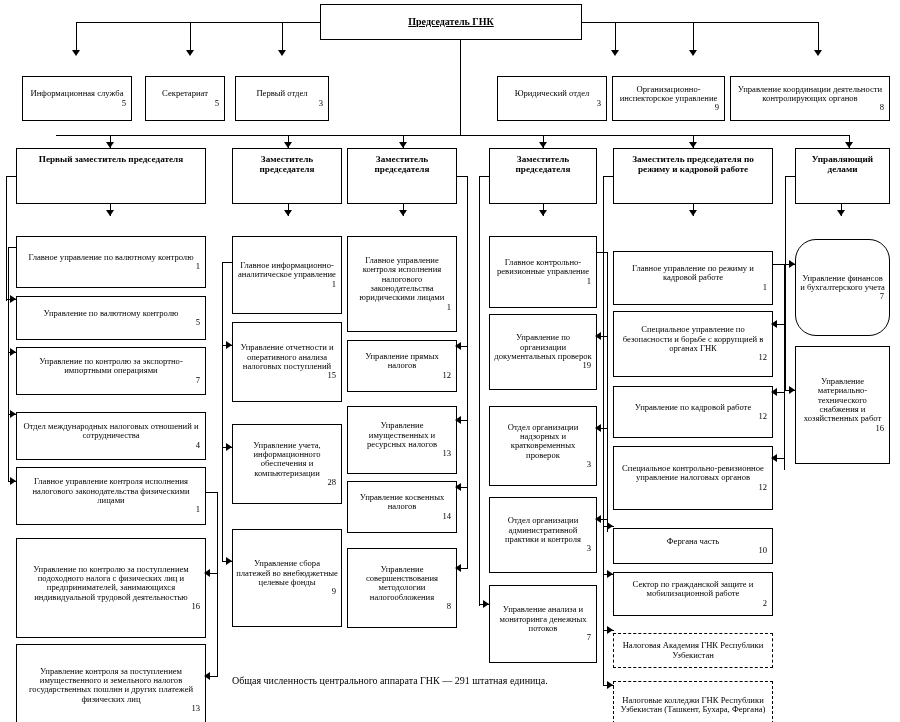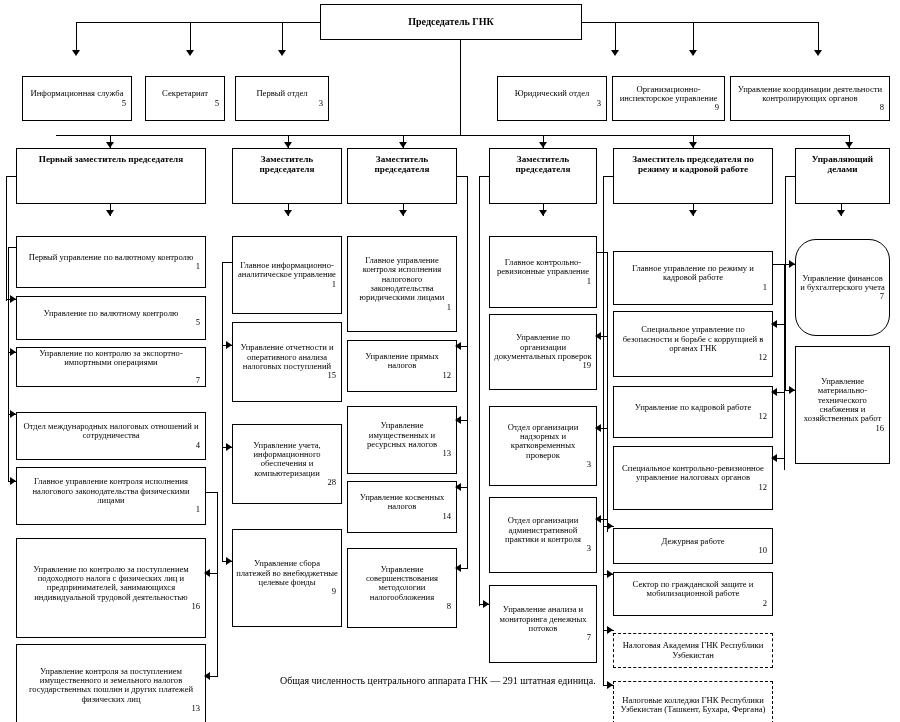--- a/index.html
+++ b/index.html
@@ -8,35 +8,35 @@
 
   .box{position:absolute;border:1px solid #000;background:#fff;box-sizing:border-box;
        display:flex;flex-direction:column;justify-content:center;align-items:center;
        text-align:center;line-height:1.08;padding:1px 3px;}
   .box .t{display:block;width:100%;}
   .box .n{display:block;width:100%;text-align:right;padding-right:4px;}
   .bold{font-weight:bold;}
   .dashed{border:1px dashed #000;}
   .f9{font-size:9.2px;}
   .f85{font-size:8.6px;margin-top:20px;}
-  .f10{font-size:10px;}
+  .f10{font-size:10px;text-decoration:underline;}
   .topbox{justify-content:flex-start;padding-top:4px;}
 
   
   .ln{position:absolute;background:#000;}
   .h{height:1px;}
   .v{width:1px;}
   .arrow-d{position:absolute;width:0;height:0;border-left:4px solid transparent;
            border-right:4px solid transparent;border-top:6px solid #000;}
   .arrow-r{position:absolute;width:0;height:0;border-top:4px solid transparent;
            border-bottom:4px solid transparent;border-left:6px solid #000;}
   .arrow-l{position:absolute;width:0;height:0;border-top:4px solid transparent;
            border-bottom:4px solid transparent;border-right:6px solid #000;}
 
-  .caption{position:absolute;font-size:10px;white-space:nowrap;margin-left:48px;}
+  .caption{position:absolute;font-size:10px;white-space:nowrap;}
 </style>
 </head>
 <body>
 
 <div id="chart">
 
   <div class="box f10 bold" style="left:320px;top:4px;width:262px;height:36px;">
     <span class="t">Председатель ГНК</span>
   </div>
 
@@ -121,28 +121,28 @@
 
   <div class="ln v" style="left:849px;top:135px;width:1px;height:13px;"></div>
   <div class="arrow-d" style="left:845px;top:142px;"></div>
   <div class="box f9 bold topbox" style="left:795px;top:148px;width:95px;height:56px;justify-content:flex-start;padding-top:6px;">
     <span class="t">Управляющий делами</span>
   </div>
 
   <div class="ln v" style="left:110px;top:204px;width:1px;height:12px;"></div>
   <div class="arrow-d" style="left:106px;top:210px;"></div>
   <div class="box f85" style="left:16px;top:216px;width:190px;height:52px;">
-    <span class="t">Первый управление по валютному контролю</span>
+    <span class="t">Главное управление по валютному контролю</span>
     <span class="n">1</span>
   </div>
   <div class="box f85" style="left:16px;top:276px;width:190px;height:44px;">
     <span class="t">Управление по валютному контролю</span>
     <span class="n">5</span>
   </div>
-  <div class="box f85" style="left:16px;top:327px;width:190px;height:40px;justify-content:space-between;">
+  <div class="box f85" style="left:16px;top:327px;width:190px;height:48px;">
     <span class="t">Управление по контролю за экспортно-импортными операциями</span>
     <span class="n">7</span>
   </div>
   <div class="box f85" style="left:16px;top:392px;width:190px;height:48px;">
     <span class="t">Отдел международных налоговых отношений и сотрудничества</span>
     <span class="n">4</span>
   </div>
   <div class="box f85" style="left:16px;top:447px;width:190px;height:58px;">
     <span class="t">Главное управление контроля исполнения налогового законодательства физическими лицами</span>
     <span class="n">1</span>
@@ -284,21 +284,21 @@
   </div>
   <div class="box f85" style="left:613px;top:366px;width:160px;height:52px;">
     <span class="t">Управление по кадровой работе</span>
     <span class="n">12</span>
   </div>
   <div class="box f85" style="left:613px;top:426px;width:160px;height:64px;">
     <span class="t">Специальное контрольно-ревизионное управление налоговых органов</span>
     <span class="n">12</span>
   </div>
   <div class="box f85" style="left:613px;top:508px;width:160px;height:36px;">
-    <span class="t">Дежурная работе</span>
+    <span class="t">Фергана часть</span>
     <span class="n">10</span>
   </div>
   <div class="box f85" style="left:613px;top:552px;width:160px;height:44px;">
     <span class="t">Сектор по гражданской защите и мобилизационной работе</span>
     <span class="n">2</span>
   </div>
   <div class="box f85 dashed" style="left:613px;top:661px;width:160px;height:48px;">
     <span class="t">Налоговые колледжи ГНК Республики Узбекистан (Ташкент, Бухара, Фергана)</span>
   </div>
   <div class="box f85 dashed" style="left:613px;top:613px;width:160px;height:35px;">

